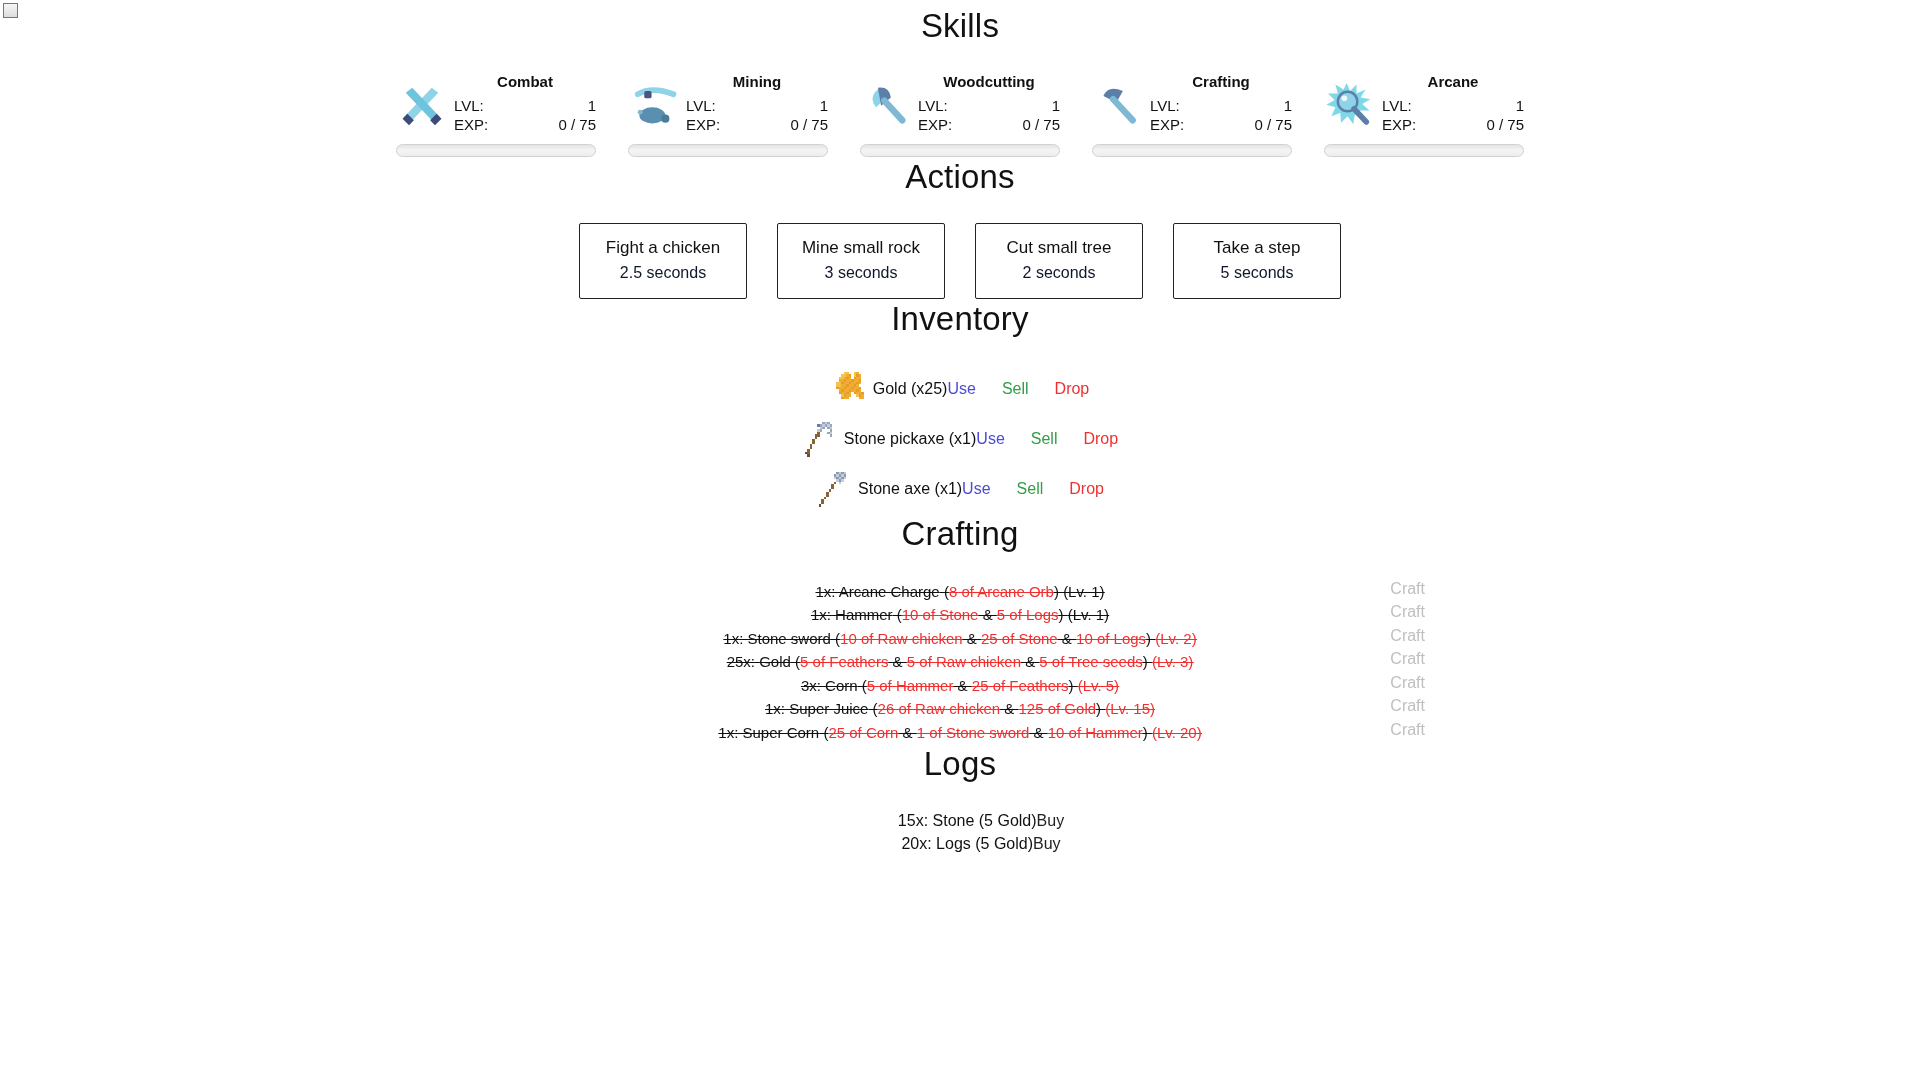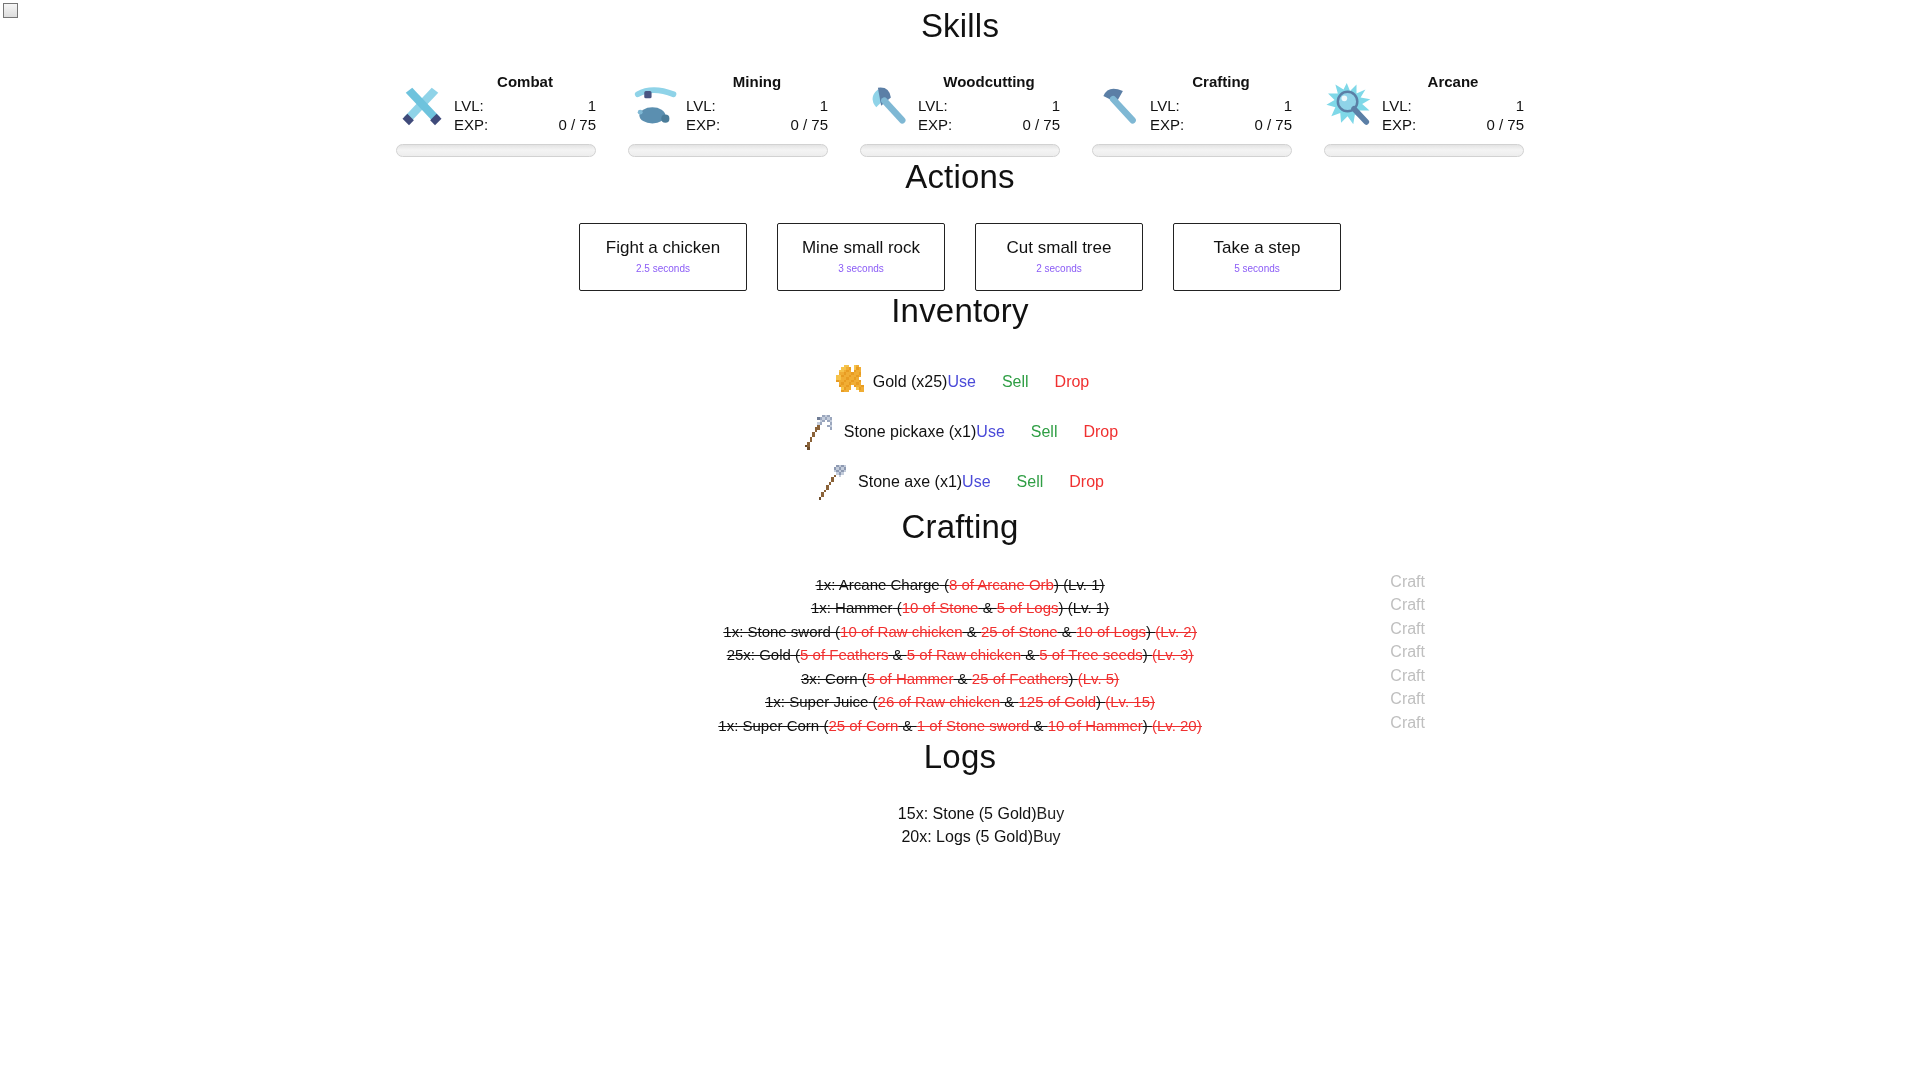--- a/index.html
+++ b/index.html
@@ -117,22 +117,22 @@
     text-align: center;
     cursor: pointer;
     font-family: inherit;
   }
   .action-label {
     font-size: 17px;
     color: #111;
     line-height: 1.25;
   }
   .action-time {
-    font-size: 10px;
-    color: #8b5cf6;
+    font-size: 16px;
+    color: #0f172a;
     margin-top: 5px;
     line-height: 1.2;
   }
 
   
   .list-block {
     width: 930px;
     margin: 0 auto;
   }
   .list-row {

